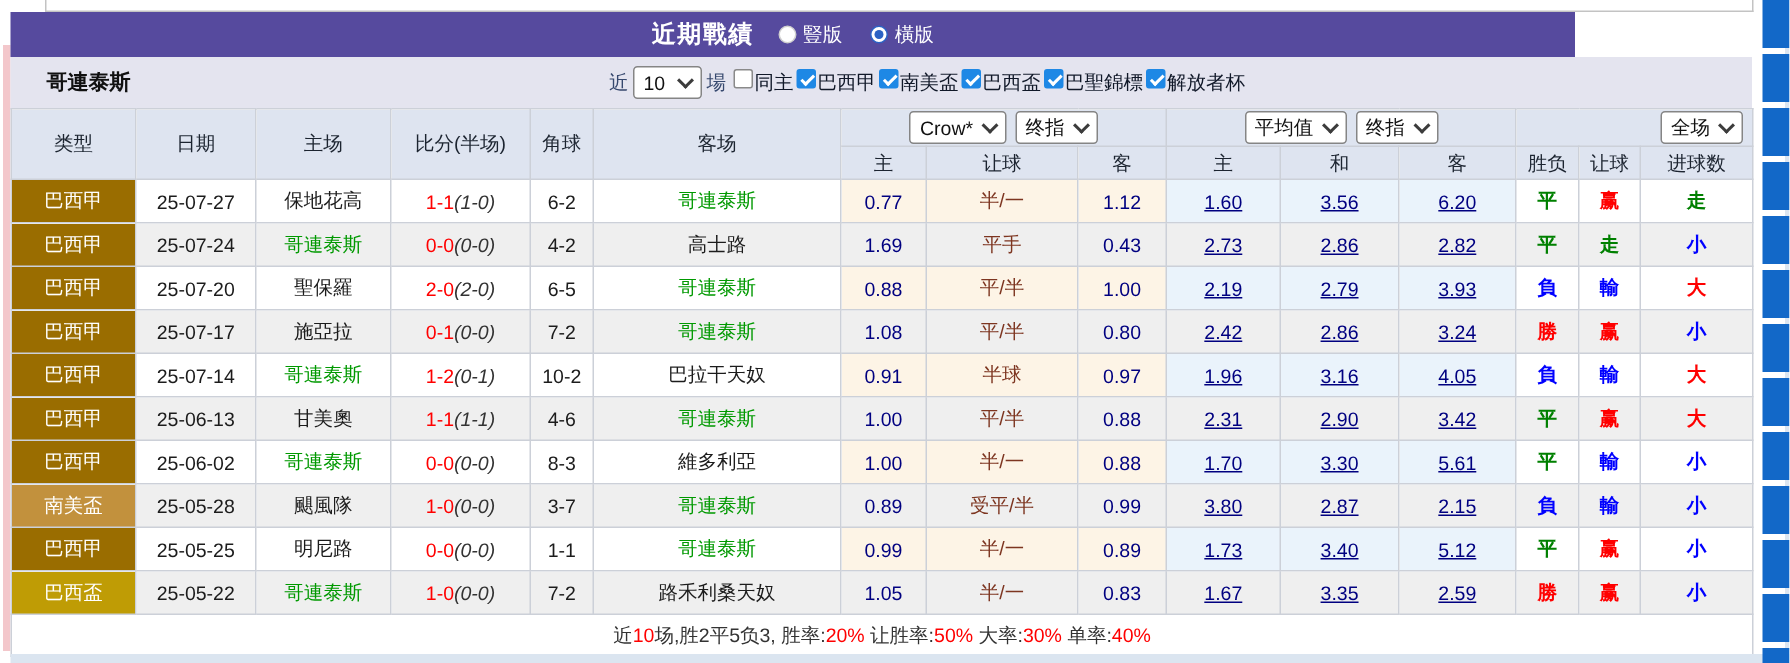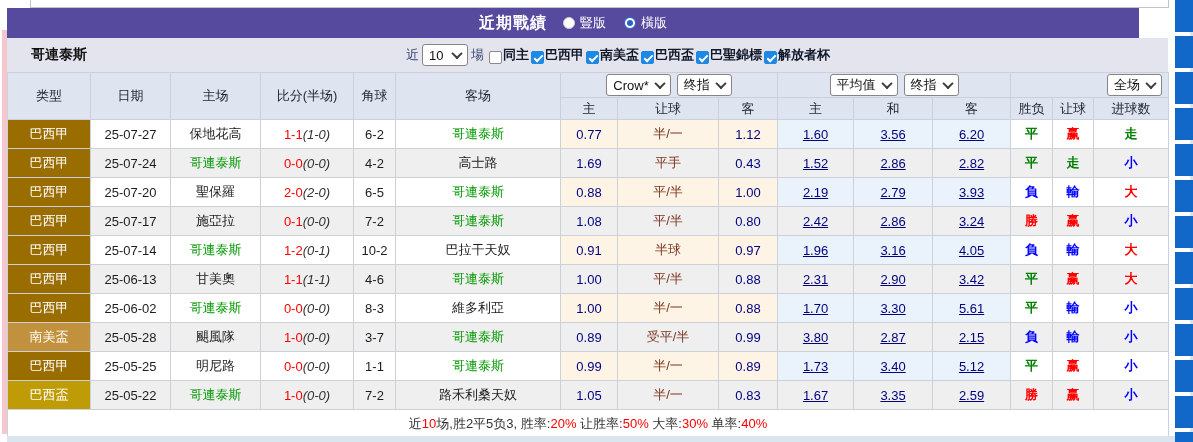--- a/index.html
+++ b/index.html
@@ -9,39 +9,39 @@
   }
   
   .top-strip{position:absolute;left:30px;top:0;width:1137px;height:7px;background:#fff;
     border-bottom:1px solid #c3c3c3;border-left:1px solid #c3c3c3;border-right:1px solid #c3c3c3;}
   .pink-strip{position:absolute;left:2px;top:30px;width:5px;height:404px;background:var(--pink-strip);}
   .bottom-strip{position:absolute;left:7px;top:436px;width:1186px;height:6px;background:var(--footer-strip-bg);}
   .right-strip{position:absolute;left:1190px;top:0;width:3px;height:442px;background:var(--footer-strip-bg);}
   .side-blocks{position:absolute;left:1175px;top:0;width:18px;height:442px;z-index:3;}
   .blk{height:32px;margin-bottom:4px;background:var(--blue-block);cursor:pointer;}
   
-  .title-bar{position:absolute;left:7px;top:8px;width:1132px;height:30px;background:var(--accent-purple);
+  .title-bar{position:absolute;left:7px;top:8px;width:1043px;height:30px;background:var(--accent-purple);
     display:flex;align-items:center;justify-content:center;gap:16px;}
   .title-bar .ttl{color:#fff;font-weight:bold;font-size:16px;letter-spacing:1px;}
   .radio-wrap{display:inline-flex;align-items:center;color:#fff;font-size:13px;cursor:pointer;}
   .radio{width:12px;height:12px;border-radius:50%;background:#fff;border:1px solid #cfcfcf;
     display:inline-block;margin-right:5px;position:relative;box-sizing:border-box;}
   .radio.on{border:1px solid var(--radio-blue);}
   .radio.on::after{content:"";position:absolute;left:2px;top:2px;width:6px;height:6px;border-radius:50%;background:var(--radio-blue);}
   
   .team-bar{position:absolute;left:7px;top:38px;width:1161px;height:34px;background:var(--teambar-bg);}
   .team-name{position:absolute;left:24px;top:50%;transform:translateY(-50%);font-weight:bold;font-size:14px;color:#111;}
   .controls{position:absolute;left:396px;top:0;height:100%;display:flex;align-items:center;}
   .controls .lbl{color:#36486e;margin:0 3px;}
   .sel{display:inline-flex;align-items:center;justify-content:space-between;background:#fff;
     border:1px solid #858585;border-radius:3px;height:22px;box-sizing:border-box;padding:0 6px;
     color:#111;cursor:pointer;}
   .vchev{display:inline-block;width:6px;height:6px;border-right:2px solid #3c3c3c;border-bottom:2px solid #3c3c3c;
     transform:rotate(45deg) translate(-1px,-1px);margin-left:7px;}
-  .filter{display:inline-flex;align-items:flex-end;margin-left:2px;color:#101828;cursor:pointer;white-space:nowrap;font-weight:bold;}
+  .filter{display:inline-flex;align-items:flex-start;margin-left:2px;color:#101828;cursor:pointer;white-space:nowrap;}
   .cb{width:13px;height:13px;border:1px solid #8a8a8a;border-radius:2px;background:#fff;
     display:inline-block;margin-right:1px;position:relative;box-sizing:border-box;}
   .cb.on{background:var(--checkbox-blue);border-color:var(--checkbox-blue);}
   .cb.on::after{content:"";position:absolute;left:4px;top:1px;width:3px;height:7px;
     border:solid #fff;border-width:0 2px 2px 0;transform:rotate(45deg);}
   
   table.dt{position:absolute;left:7px;top:72px;width:1161px;border-collapse:collapse;table-layout:fixed;
     font-size:13px;background:#fff;}
   .dt th,.dt td{border:1px solid #ccd0d8;text-align:center;padding:0;white-space:nowrap;overflow:hidden;}
   .dt{border:1px solid #9aa0a8;}
@@ -218,21 +218,21 @@
       <tr>
         <td class="league l-bxj">巴西甲</td>
         <td class="">25-07-24</td>
         <td class="tm-green">哥連泰斯</td>
         <td class=""><span class="sc">0-0</span><span class="half">(0-0)</span></td>
         <td class="">4-2</td>
         <td class="">高士路</td>
         <td class="cream">1.69</td>
         <td class="cream hcp">平手</td>
         <td class="cream">0.43</td>
-        <td class="oblue">1.52</td>
+        <td class="oblue">2.73</td>
         <td class="oblue">2.86</td>
         <td class="oblue">2.82</td>
         <td class="res c-g">平</td>
         <td class="res c-g">走</td>
         <td class="res c-b">小</td>
       </tr>
       <tr>
         <td class="league l-bxj">巴西甲</td>
         <td class="">25-07-20</td>
         <td class="">聖保羅</td>

